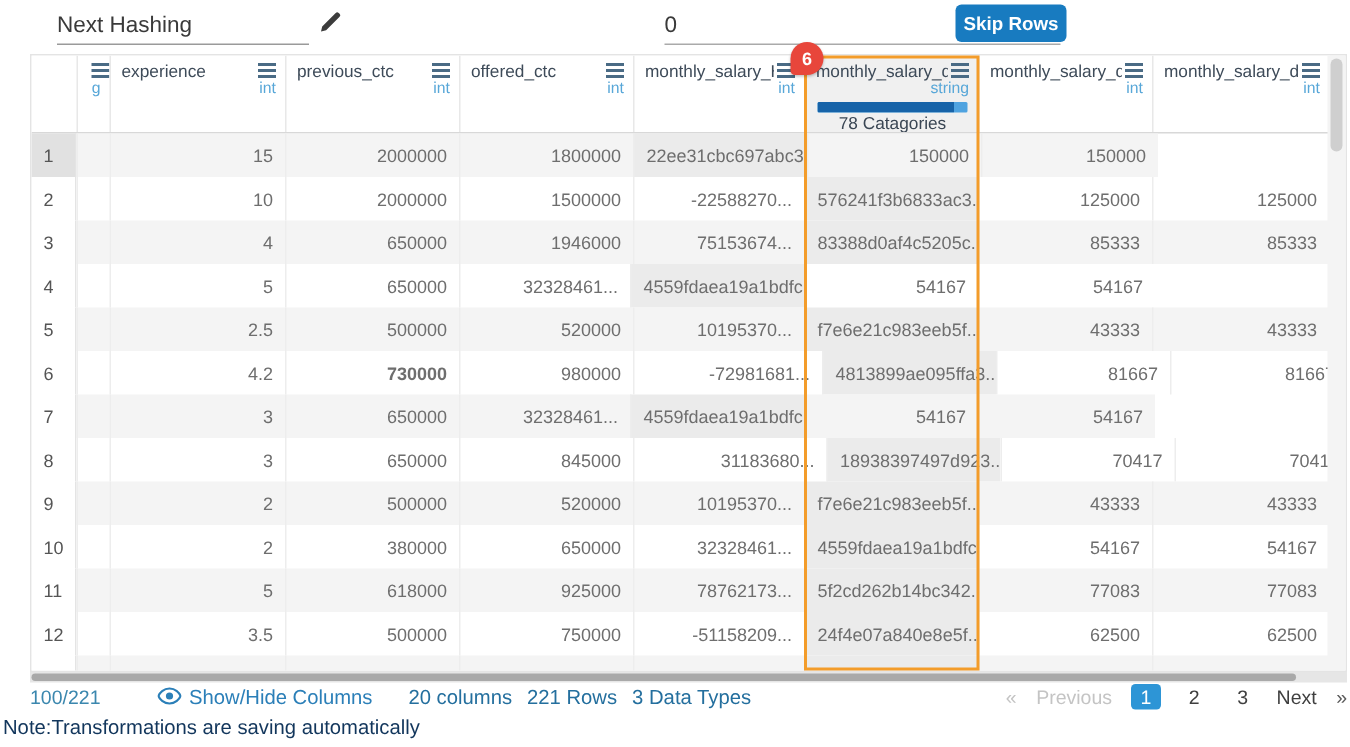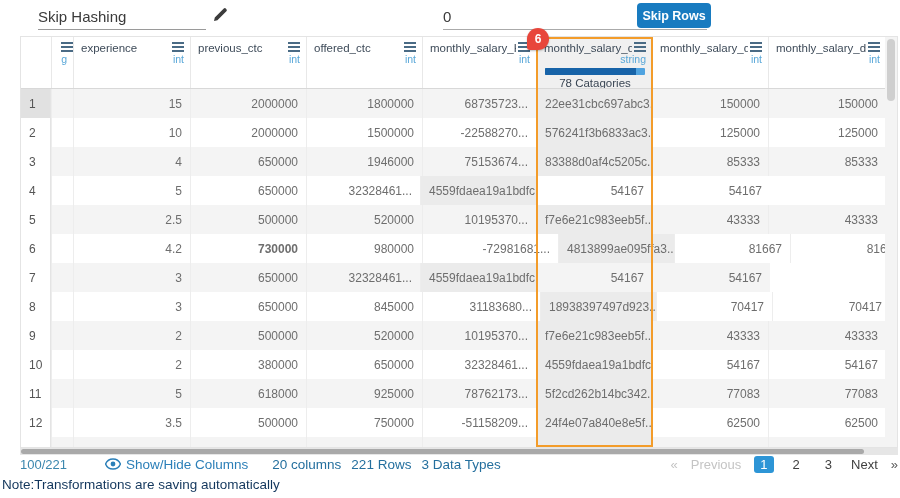--- a/index.html
+++ b/index.html
@@ -86,21 +86,21 @@
   .pg-arrow-next { color:#5a5a5a; cursor:pointer; }
 
   .note { position:absolute; left:2px; top:477px; font-size:13.5px; color:#12365c; }
 </style>
 </head>
 <body>
 
 <div class="app">
 
   <div class="name-field">
-    <span>Skip Hashing</span>
+    <span>Next Hashing</span>
   </div>
   <svg class="edit-icon" width="17" height="17" viewBox="0 0 17 17">
     <path d="M2 15 L2.8 11.6 L11.8 2.6 A1.4 1.4 0 0 1 13.8 2.6 L14.4 3.2 A1.4 1.4 0 0 1 14.4 5.2 L5.4 14.2 Z" fill="#3c3c3c"></path>
   </svg>
   <div class="skip-field">
     <span>0</span>
   </div>
   <button class="skip-btn">Skip Rows</button>
 
   <div class="table-outer">
@@ -200,21 +200,20 @@
             <div class="htype">int</div>
           </div>
         </div>
       <div id="tbody">
           <div class="trow-data row-even">
             <div class="cell rn rn-first" style="width: 30px;">1</div>
             <div class="cell" style="width: 22px;"></div>
             <div class="cell r" style="width: 117px;">15</div>
             <div class="cell r" style="width: 116px;">2000000</div>
             <div class="cell r" style="width: 116px;">1800000</div>
-            <div class="cell r" style="width: 114px;">68735723...</div>
             <div class="cell hl" style="width: 116px;">22ee31cbc697abc3...</div>
             <div class="cell r" style="width: 116px;">150000</div>
             <div class="cell r" style="width: 118px;">150000</div>
           </div>
           <div class="trow-data row-odd">
             <div class="cell rn" style="width: 30px;">2</div>
             <div class="cell" style="width: 22px;"></div>
             <div class="cell r" style="width: 117px;">10</div>
             <div class="cell r" style="width: 116px;">2000000</div>
             <div class="cell r" style="width: 116px;">1500000</div>
@@ -254,42 +253,42 @@
             <div class="cell hl" style="width: 116px;">f7e6e21c983eeb5f...</div>
             <div class="cell r" style="width: 116px;">43333</div>
             <div class="cell r" style="width: 118px;">43333</div>
           </div>
           <div class="trow-data row-odd">
             <div class="cell rn" style="width: 30px;">6</div>
             <div class="cell" style="width: 22px;"></div>
             <div class="cell r" style="width: 117px;">4.2</div>
             <div class="cell r" style="width: 116px; font-weight: bold;">730000</div>
             <div class="cell r" style="width: 116px;">980000</div>
-            <div class="cell r" style="width: 136px;">-72981681...</div>
+            <div class="cell r" style="width: 126px;">-72981681...</div>
             <div class="cell hl" style="width: 116px;">4813899ae095ffa3...</div>
             <div class="cell r" style="width: 116px;">81667</div>
             <div class="cell r" style="width: 118px;">81667</div>
           </div>
           <div class="trow-data row-even">
             <div class="cell rn" style="width: 30px;">7</div>
             <div class="cell" style="width: 22px;"></div>
             <div class="cell r" style="width: 117px;">3</div>
             <div class="cell r" style="width: 116px;">650000</div>
             <div class="cell r" style="width: 114px;">32328461...</div>
             <div class="cell hl" style="width: 116px;">4559fdaea19a1bdfc...</div>
             <div class="cell r" style="width: 116px;">54167</div>
             <div class="cell r" style="width: 118px;">54167</div>
           </div>
           <div class="trow-data row-odd">
             <div class="cell rn" style="width: 30px;">8</div>
             <div class="cell" style="width: 22px;"></div>
             <div class="cell r" style="width: 117px;">3</div>
             <div class="cell r" style="width: 116px;">650000</div>
             <div class="cell r" style="width: 116px;">845000</div>
-            <div class="cell r" style="width: 118px; text-align: right;">31183680...</div>
+            <div class="cell r" style="width: 129px; text-align: right;">31183680...</div>
             <div class="cell hl" style="width: 116px;">18938397497d923...</div>
             <div class="cell r" style="width: 116px;">70417</div>
             <div class="cell r" style="width: 118px;">70417</div>
           </div>
           <div class="trow-data row-even">
             <div class="cell rn" style="width: 30px;">9</div>
             <div class="cell" style="width: 22px;"></div>
             <div class="cell r" style="width: 117px;">2</div>
             <div class="cell r" style="width: 116px;">500000</div>
             <div class="cell r" style="width: 116px;">520000</div>

